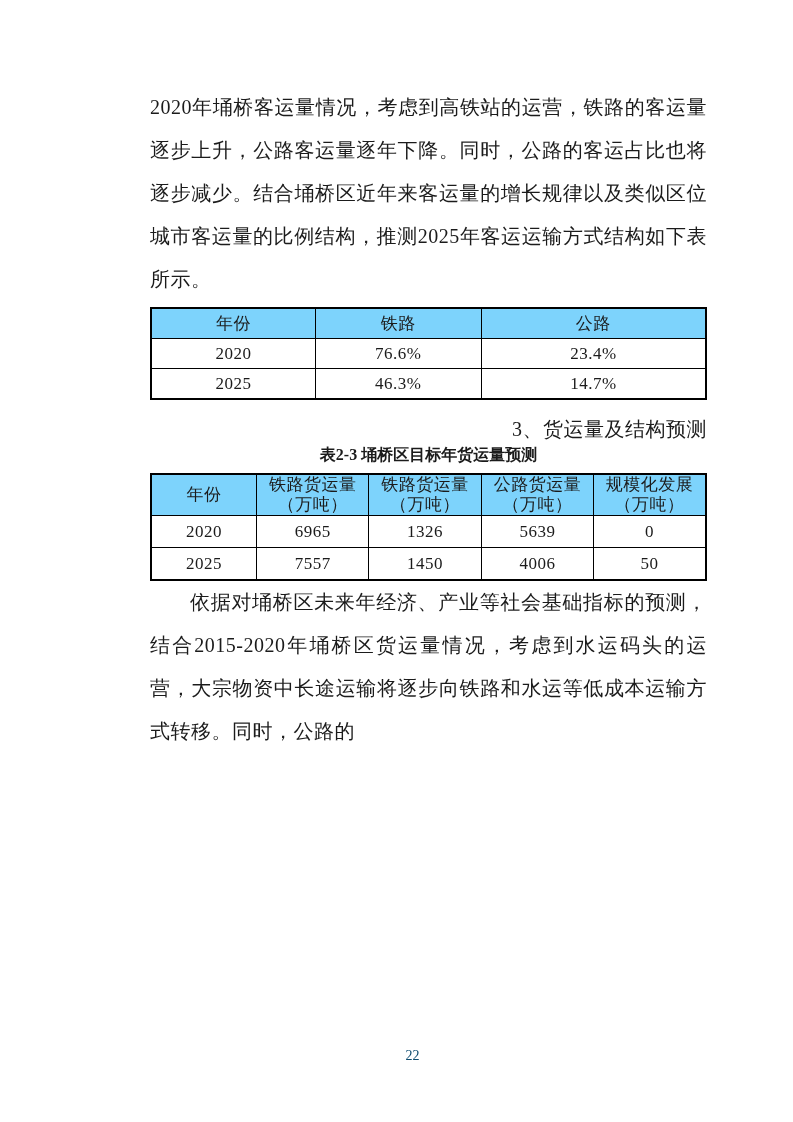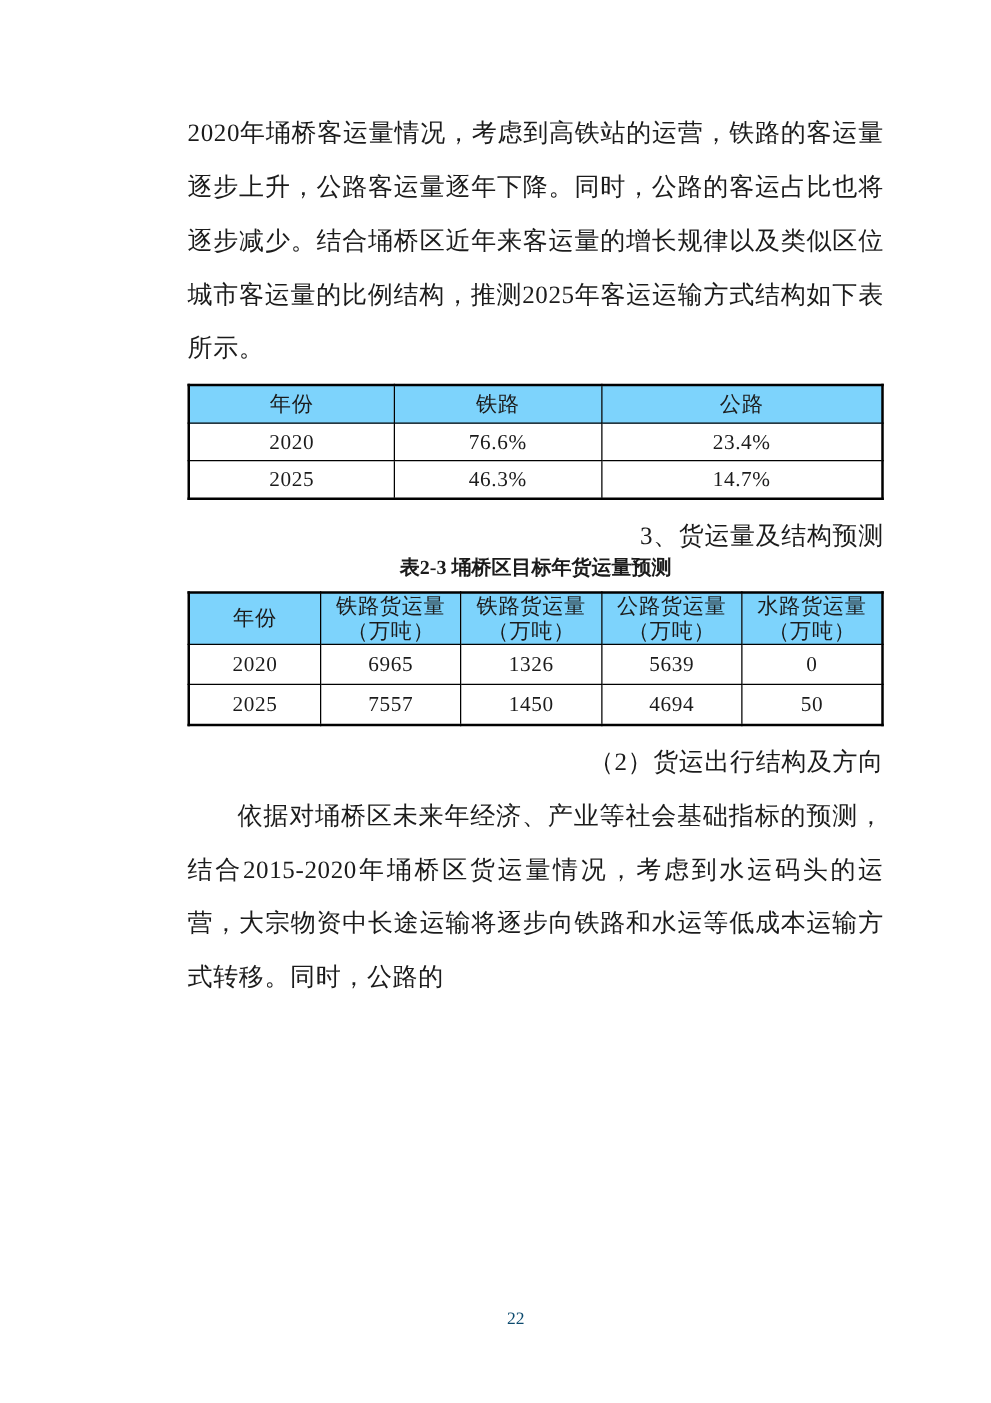--- a/index.html
+++ b/index.html
@@ -124,41 +124,40 @@
           <col style="width: 20.25%;">
           <col style="width: 20.25%;">
           <col style="width: 20.25%;">
         </colgroup>
         <thead>
           <tr>
             <th>年份</th>
             <th>铁路货运量（万吨）</th>
             <th>铁路货运量（万吨）</th>
             <th>公路货运量（万吨）</th>
-            <th>水路货运量（万吨）</th>
+            <th>规模化发展（万吨）</th>
           </tr>
         </thead>
         <tbody>
           <tr>
             <td>2020</td>
             <td>6965</td>
             <td>1326</td>
             <td>5639</td>
             <td>0</td>
           </tr>
           <tr>
             <td>2025</td>
             <td>7557</td>
             <td>1450</td>
-            <td>4694</td>
+            <td>4006</td>
             <td>50</td>
           </tr>
         </tbody>
       </table>
 
-    <p class="body-text heading heading-after-table">（2）货运出行结构及方向</p>
 
     <p class="body-text indent">依据对埇桥区未来年经济、产业等社会基础指标的预测，结合2015-2020年埇桥区货运量情况，考虑到水运码头的运营，大宗物资中长途运输将逐步向铁路和水运等低成本运输方式转移。同时，公路的</p>
 
   </div>
 
   <div class="page-number">22</div>
 </div>
 
 </body></html>

